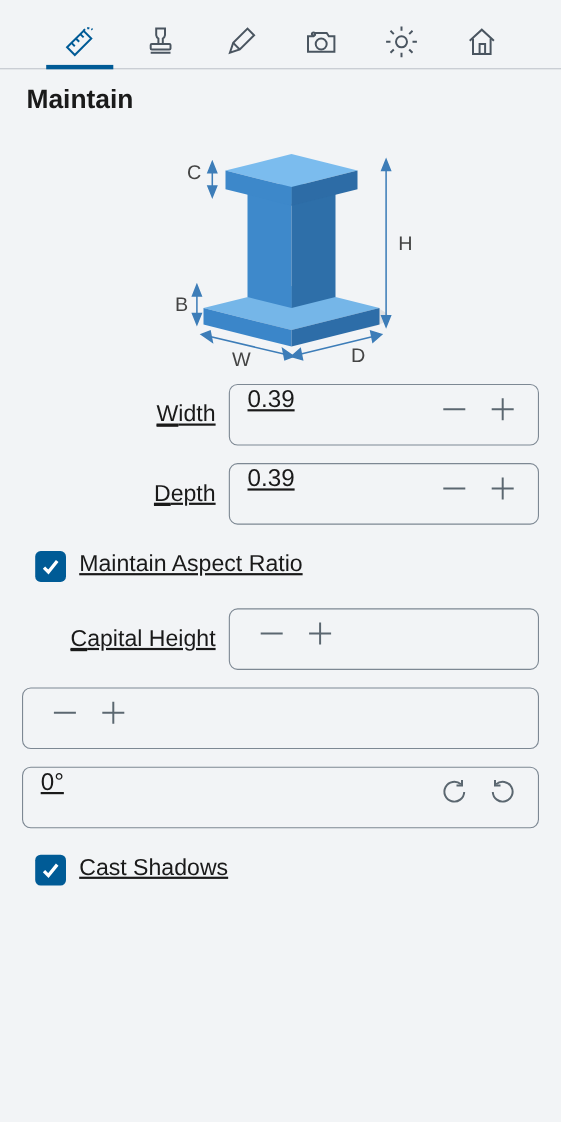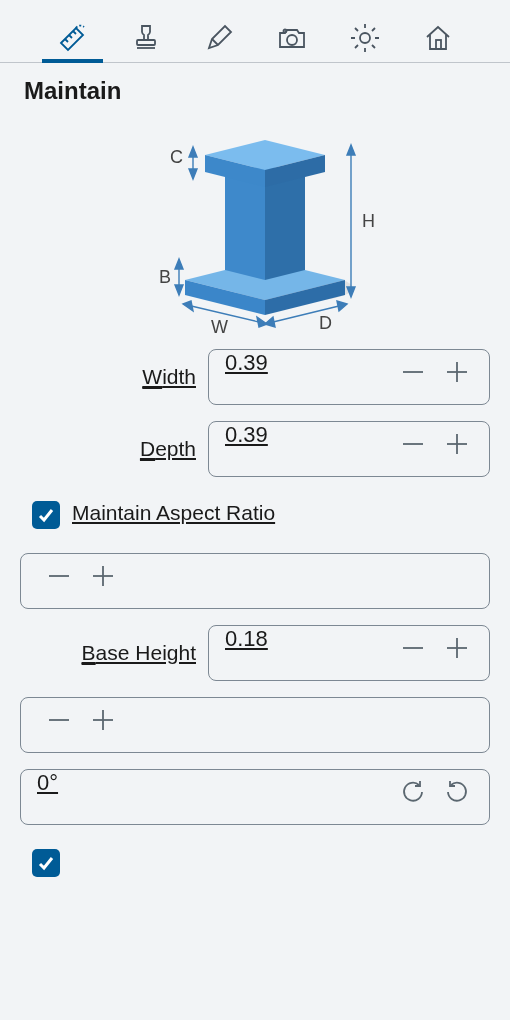--- a/index.html
+++ b/index.html
@@ -238,52 +238,36 @@
       <div class="checkbox">
         <svg width="18" height="18" viewBox="0 0 18 18">
             <polyline points="3,10 7,14 15,4"></polyline>
           </svg>
       </div>
       <div class="check-label">Maintain Aspect Ratio</div>
     </div>
 
 
     <div class="row">
+      <div class="label"><span class="mn">C</span><span>apital Height</span></div>
       <div class="spinbox">
         <div class="step-btn">
             <svg width="26" height="26" viewBox="0 0 26 26">
               <line x1="3" y1="13" x2="23" y2="13"></line>
             </svg>
           </div>
         <div class="step-btn">
             <svg width="26" height="26" viewBox="0 0 26 26">
               <line x1="3" y1="13" x2="23" y2="13"></line>
               <line x1="13" y1="3" x2="13" y2="23"></line>
             </svg>
           </div>
       </div>
     </div>
 
-    <div class="row">
-      <div class="label"><span class="mn">B</span><span>ase Height</span></div>
-      <div class="spinbox">
-        <span class="value">0.18</span>
-        <div class="step-btn">
-            <svg width="26" height="26" viewBox="0 0 26 26">
-              <line x1="3" y1="13" x2="23" y2="13"></line>
-            </svg>
-          </div>
-        <div class="step-btn">
-            <svg width="26" height="26" viewBox="0 0 26 26">
-              <line x1="3" y1="13" x2="23" y2="13"></line>
-              <line x1="13" y1="3" x2="13" y2="23"></line>
-            </svg>
-          </div>
-      </div>
-    </div>
 
     <div class="row">
       <div class="spinbox">
         <div class="step-btn">
             <svg width="26" height="26" viewBox="0 0 26 26">
               <line x1="3" y1="13" x2="23" y2="13"></line>
             </svg>
           </div>
         <div class="step-btn">
             <svg width="26" height="26" viewBox="0 0 26 26">
@@ -311,16 +295,17 @@
         </div>
       </div>
     </div>
 
     <div class="check-row">
       <div class="checkbox">
         <svg width="18" height="18" viewBox="0 0 18 18">
             <polyline points="3,10 7,14 15,4"></polyline>
           </svg>
       </div>
+      <div class="check-label">Cast Shadows</div>
     </div>
 
   </div>
 </div>
 
 </body></html>

